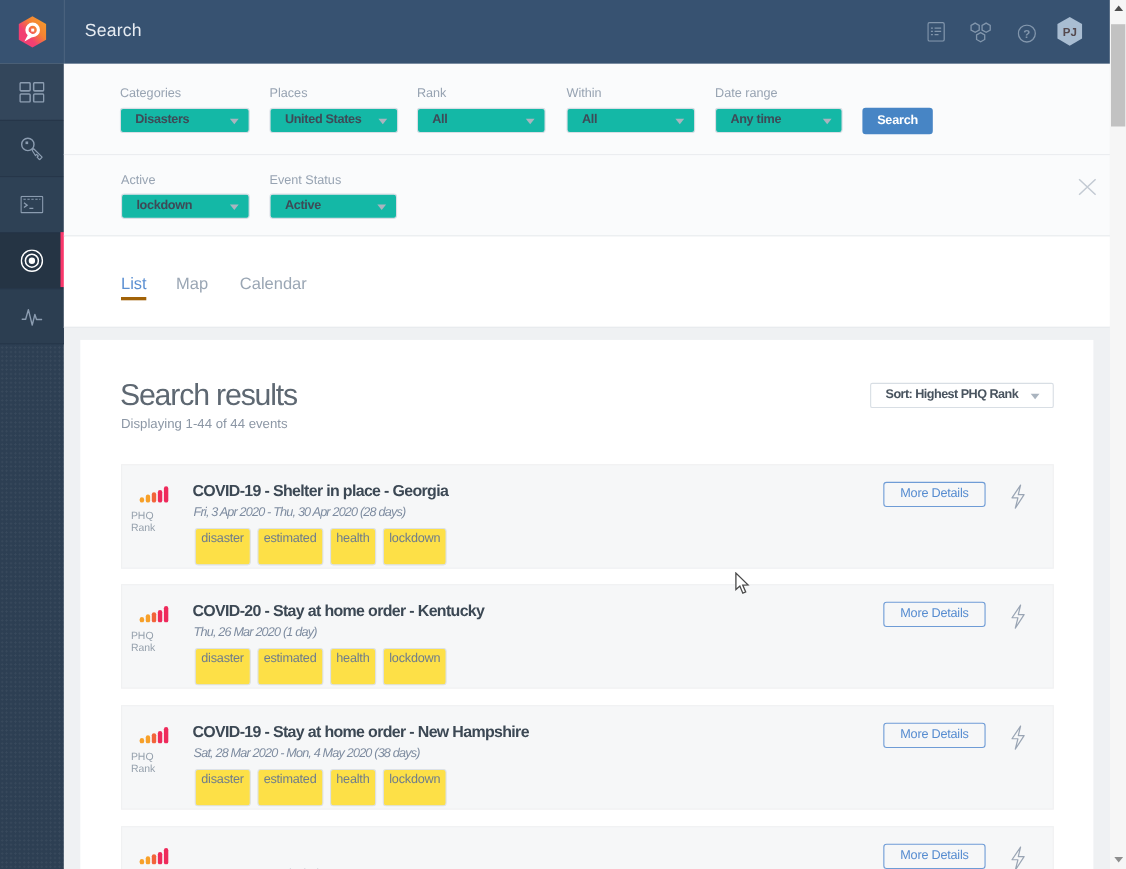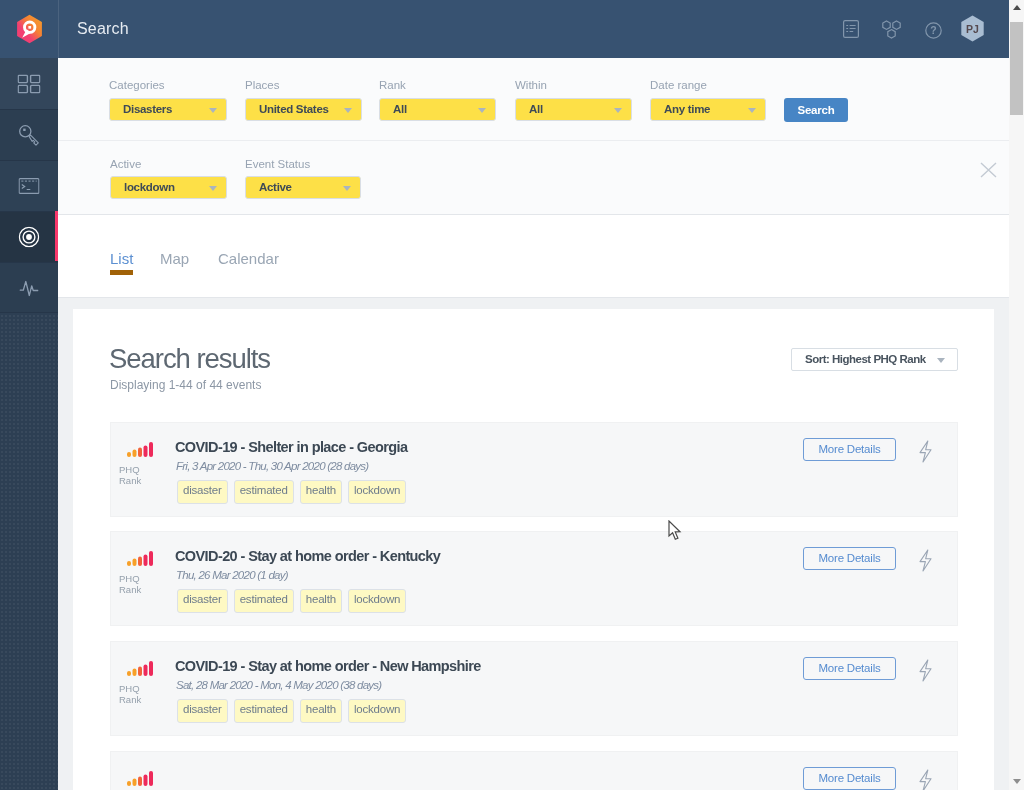--- a/index.html
+++ b/index.html
@@ -20,50 +20,50 @@
   #si2 { top:51px; background:#2c3e51; border-top:1px solid #263649;}
   #si3 { top:102px; background:#2e4155; border-top:1px solid #263649;}
   #si4 { top:153px; background:#253444; border-top:1px solid #263649;}
   #si5 { top:204px; background:#2c3e51; border-top:1px solid #263649; border-bottom:1px solid #263649;}
   #pinkbar { left:55px; top:211px; width:4px; height:50px; background:#f9376b; }
 
   
   #filtercard { left:58px; top:58px; width:951px; height:157px; background:#fafbfc; border-bottom:1px solid #e3e6ea; }
   #fdivider { left:58px; top:140px; width:951px; height:1px; background:#ebedf0; }
   .flabel { position:absolute; font-size:11.5px; color:#97a3b2; }
-  .fsel { position:absolute; height:23px; background:#fde047; border:1px solid #d9dee5; border-radius:3px;
+  .fsel { position:absolute; height:23px; background:#14b8a6; border:1px solid #d9dee5; border-radius:3px;
           font-size:11.5px; font-weight:700; color:#3e4a57; line-height:21px; padding-left:13px; letter-spacing:-0.3px; }
   .fsel .car { position:absolute; right:9px; top:9px; width:0; height:0;
                border-left:4px solid transparent; border-right:4px solid transparent; border-top:5px solid #aab4bf; }
   #searchbtn { left:784px; top:98px; width:64px; height:24px; background:#4785c5; border-radius:3px;
                color:#fff; font-size:11.5px; font-weight:700; text-align:center; line-height:24px; letter-spacing:-0.2px; }
   #fclose { left:980px; top:162px; width:17px; height:16px; }
 
   
   #tabscard { left:58px; top:215px; width:951px; height:83px; background:#fff; border-bottom:1px solid #e3e6ea; }
   .tab { position:absolute; top:250px; font-size:15px; }
-  #tablist { left:110px; color:#5c90d2; border-bottom:5px solid #a16207; padding-bottom:3px; }
+  #tablist { left:110px; color:#5c90d2; border-bottom:3px solid #a16207; padding-bottom:3px; }
   #tabmap { left:160px; color:#9aa6b4; }
   #tabcal { left:218px; color:#9aa6b4; }
 
   
   #results { left:73px; top:309px; width:921px; height:481px; background:#fff; }
   #h1 { left:109px; top:343px; font-size:27.5px; font-weight:400; color:#5e6872; letter-spacing:-1.05px; }
   #sub { left:110px; top:378px; font-size:12px; color:#8c97a5; }
   #sortbox { left:791px; top:348px; width:167px; height:23px; background:#fff; border:1px solid #d8dee4; border-radius:2px;
              font-size:11.5px; font-weight:700; color:#49545f; line-height:21px; padding-left:13px; letter-spacing:-0.5px; }
   #sortbox .car { position:absolute; right:12px; top:9px; width:0; height:0;
                   border-left:4px solid transparent; border-right:4px solid transparent; border-top:5px solid #aab4bf; }
 
   .row { position:absolute; left:110px; width:848px; height:95px; background:#f6f7f8; border:1px solid #f0f1f2; }
   .rtitle { position:absolute; left:64px; top:16px; font-size:14.5px; font-weight:700; color:#3c4854; letter-spacing:-0.6px; }
   .rdate { position:absolute; left:65px; top:37px; font-size:11.5px; font-style:italic; color:#7e8ca0; letter-spacing:-0.75px; }
   .rtags { position:absolute; left:66px; top:57px; }
-  .chip { display:inline-block; height:24px; line-height:18px; border:1px solid #dce1e7; border-radius:3px;
-          background:#fef9c3; color:#6e7c8c; font-size:11.5px; padding:0 5px; margin-right:6px; letter-spacing:-0.2px; }
+  .chip { display:inline-block; height:34px; line-height:18px; border:1px solid #dce1e7; border-radius:3px;
+          background:#fde047; color:#6e7c8c; font-size:11.5px; padding:0 5px; margin-right:6px; letter-spacing:-0.2px; }
   .more { position:absolute; left:692px; top:15px; width:93px; height:23px; border:1px solid #6f9cd6; border-radius:3px;
           color:#568cd0; font-size:11.5px; font-weight:400; text-align:center; line-height:21px; letter-spacing:-0.2px; }
   .bolt { position:absolute; left:807px; top:16.5px; }
   .phq { position:absolute; left:15px; top:18px; }
   .phqlabel { position:absolute; left:8px; top:42px; width:42px; text-align:left; font-size:9.5px; color:#95a0ac; line-height:10.5px; }
 
   
   #sbar { left:1009px; top:0; width:15px; height:790px; background:#f6f6f6; }
   #sthumb { left:1010px; top:22px; width:13px; height:93px; background:#c2c2c2; }
   .sarr { position:absolute; left:1013px; width:0; height:0; }

